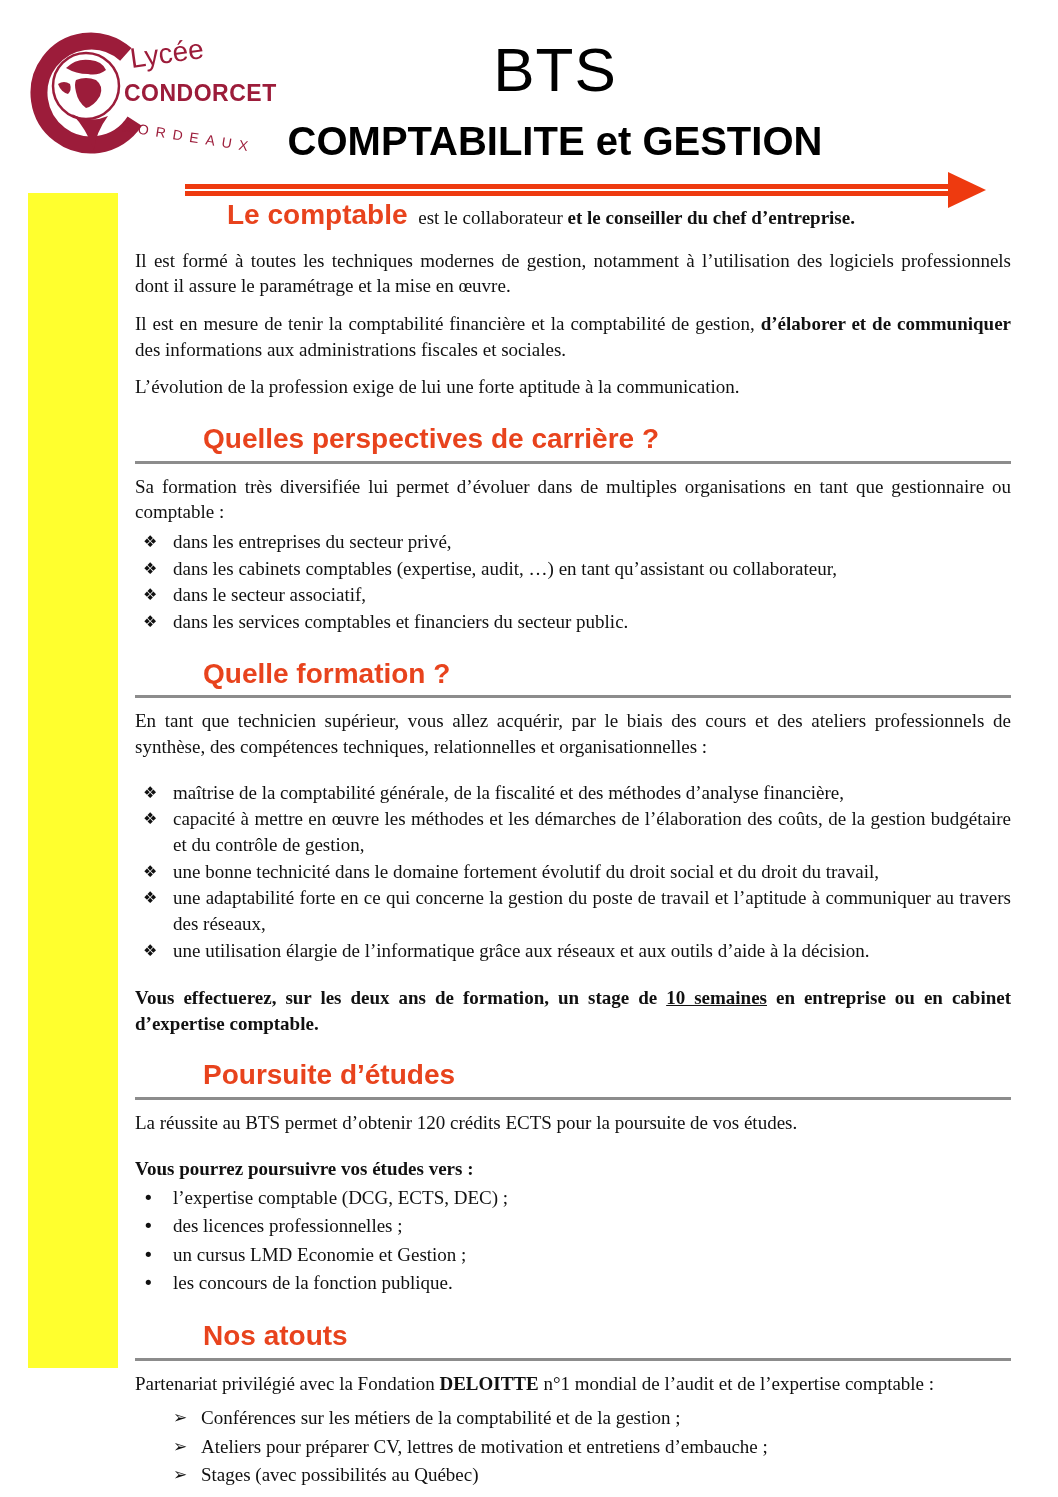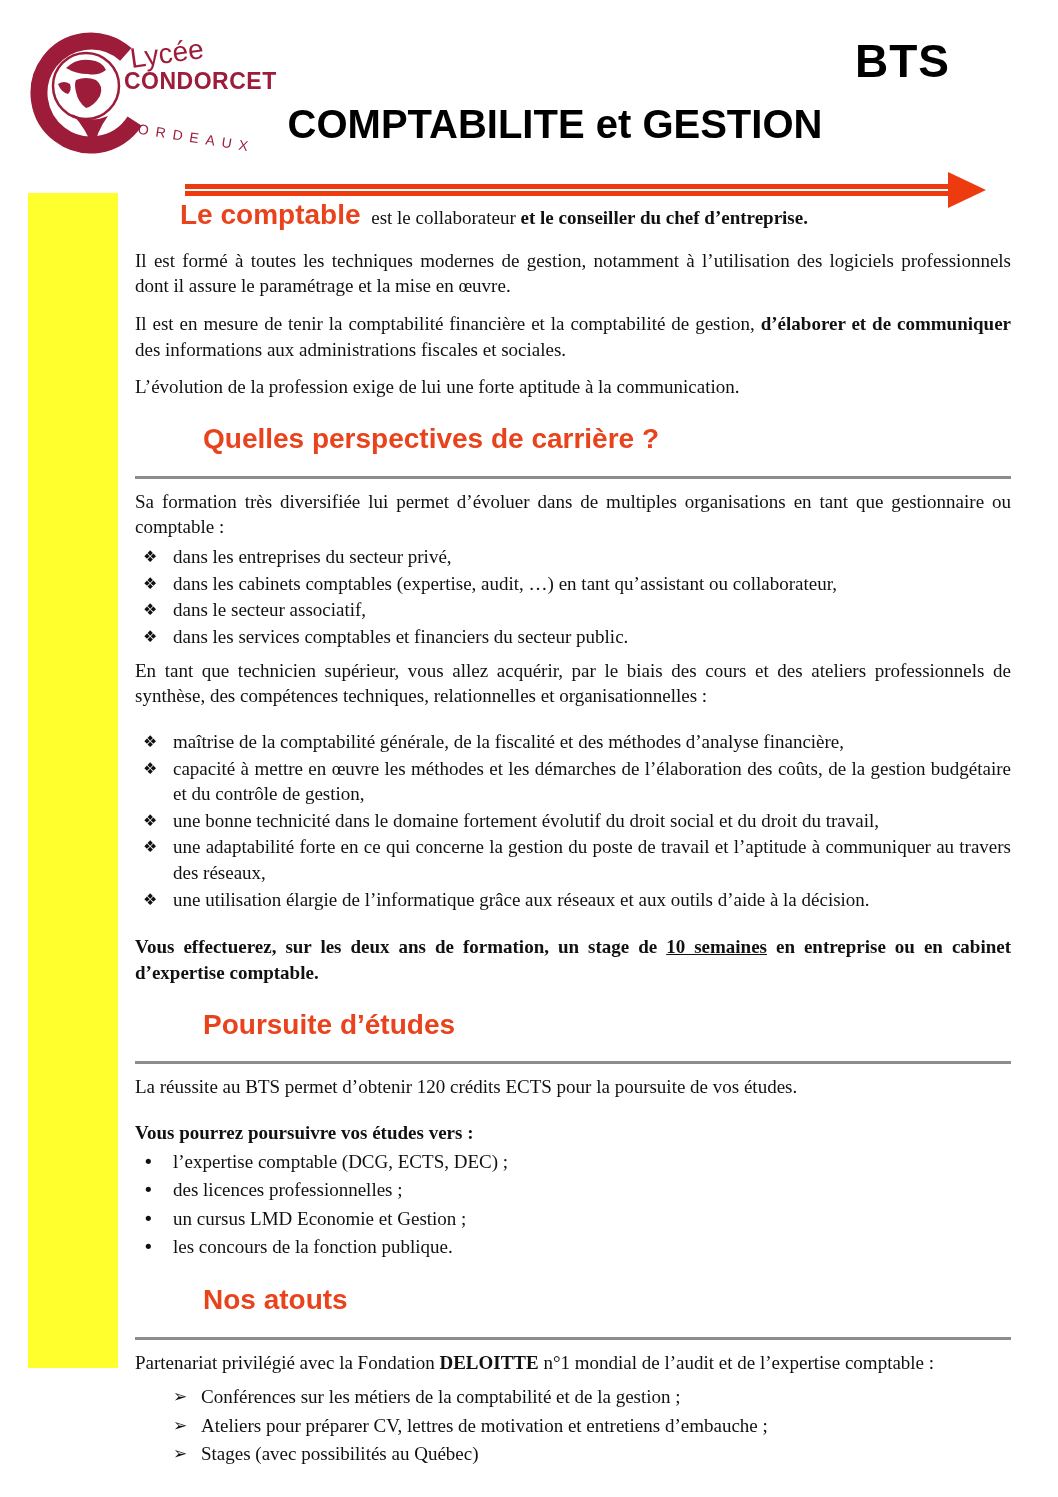--- a/index.html
+++ b/index.html
@@ -11,58 +11,58 @@
   }
   
   .logo { position:absolute; left:28px; top:28px; width:250px; height:148px; }
   .logo svg { position:absolute; left:0; top:0; }
   .logo-lycee {
     position:absolute; left:102px; top:10px; color:#9C1C3A;
     font-family:"Liberation Sans", sans-serif; font-size:28px;
     transform:rotate(-8deg);
   }
   .logo-condorcet {
-    position:absolute; left:96px; top:40px; color:#9C1C3A;
+    position:absolute; left:96px; top:52px; color:#9C1C3A;
     font-family:"Liberation Sans", sans-serif; font-size:23px; font-weight:bold;
     letter-spacing:0.5px;
   }
   .logo-bordeaux {
     position:absolute; left:94px; top:90px; color:#9C1C3A;
     font-family:"Liberation Sans", sans-serif; font-size:14px;
     letter-spacing:7px; transform:rotate(9deg); transform-origin:left center;
   }
   
   .title-block { position:absolute; left:160px; top:34px; width:790px; text-align:center;
     font-family:"Liberation Sans", sans-serif; color:#000; }
-  .title-bts { font-size:46px; font-weight:bold; letter-spacing:1px;text-align:right; }
+  .title-bts { font-size:62px; font-weight:normal; letter-spacing:1px; }
   .title-sub { font-size:40px; font-weight:bold; margin-top:14px; letter-spacing:0px; }
   
   .arrow-line {
     position:absolute; left:185px; top:184px; width:763px; height:12px;
     background:linear-gradient(180deg,#EE3A0F 0px,#EE3A0F 5px,#ffffff 5px,#ffffff 7px,#EE3A0F 7px,#EE3A0F 12px);
   }
   .arrow-head {
     position:absolute; left:948px; top:172px; width:0; height:0;
     border-left:38px solid #EE3A0F; border-top:18px solid transparent; border-bottom:18px solid transparent;
   }
   
   .yellow-bar { position:absolute; left:28px; top:193px; width:90px; height:1175px; background:#FFFF2E; }
   
   .content { position:absolute; left:135px; top:196px; width:876px; font-size:19px; line-height:1.35; }
   .lead { margin-bottom:14px; }
   .lead-head {
     font-family:"Liberation Sans", sans-serif; font-weight:bold; font-size:28px; color:#E8431D;
-    margin-left:45px; margin-right:6px;
+    margin-left:92px; margin-right:6px;
   }
   .semibold { font-weight:600; }
   p.just { text-align:justify; margin-bottom:12px; }
   p.norm { margin-bottom:12px; }
   .section-head {
     margin-top:20px; margin-bottom:10px;
-    border-bottom:3px solid #8C8C8C; padding-left:68px; padding-bottom:18px;
+    border-bottom:3px solid #8C8C8C; padding-left:68px; padding-bottom:3px;
   }
   .section-title {
     font-family:"Liberation Sans", sans-serif; font-weight:bold; font-size:28px; color:#E8431D;
     display:inline-block;
   }
   .list { margin-bottom:8px; }
   .li { display:flex; margin-bottom:1px; }
   .li .marker { flex:0 0 38px; padding-left:8px; font-family:"DejaVu Sans", sans-serif; font-size:16px; line-height:1.6; }
   .li .li-text { flex:1; text-align:justify; }
   .list-dot .li { line-height:1.45; }
@@ -128,20 +128,23 @@
       <div class="li">
           <span class="marker">❖</span>
           <span class="li-text">dans le secteur associatif,</span>
         </div>
       <div class="li">
           <span class="marker">❖</span>
           <span class="li-text">dans les services comptables et financiers du secteur public.</span>
         </div>
     </div>
 
+    <div class="section-head">
+      <span class="section-title">Quelle formation ?</span>
+    </div>
     <p class="just">En tant que technicien supérieur, vous allez acquérir, par le biais des cours et des ateliers professionnels de synthèse, des compétences techniques, relationnelles et organisationnelles :</p>
     <div class="gap8"></div>
     <div class="list">
       <div class="li">
           <span class="marker">❖</span>
           <span class="li-text">maîtrise de la comptabilité générale, de la fiscalité et des méthodes d’analyse financière,</span>
         </div>
       <div class="li">
           <span class="marker">❖</span>
           <span class="li-text">capacité à mettre en œuvre les méthodes et les démarches de l’élaboration des coûts, de la gestion budgétaire et du contrôle de gestion,</span>

